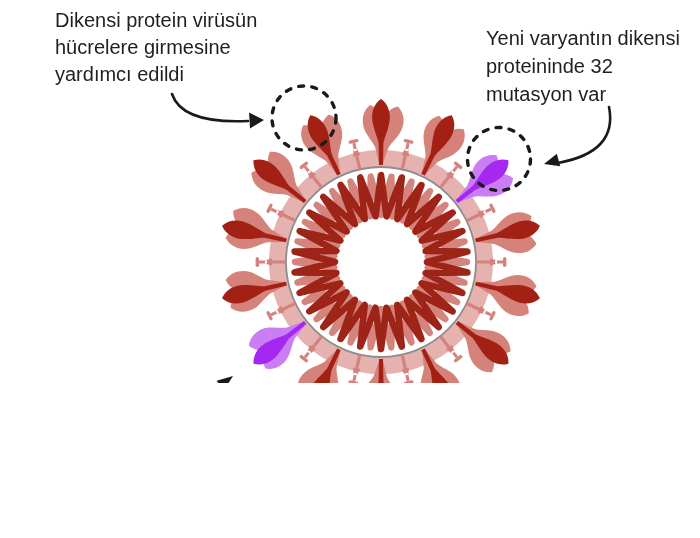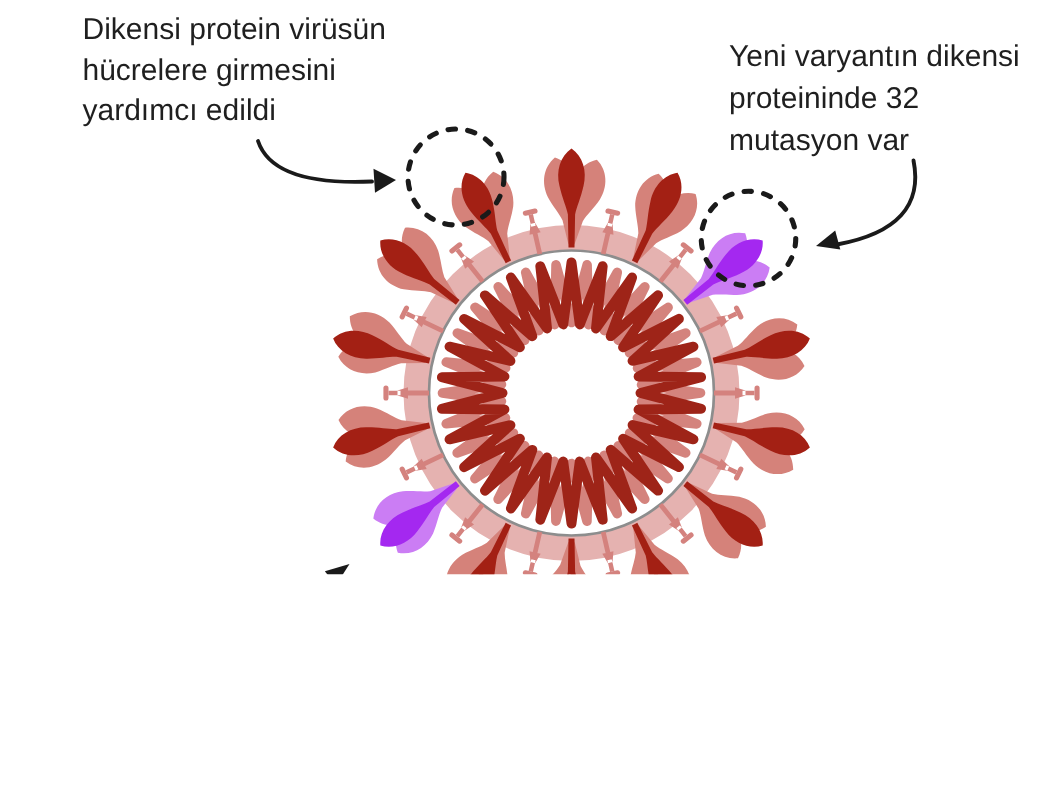--- a/index.html
+++ b/index.html
@@ -161,21 +161,21 @@
         <polygon points="518,164 530.8,153.7 534.2,166.3" fill="#1a1a1a"></polygon>
       </g>
       <g>
         <path d="M168 432 Q171 399 193 385" fill="none" stroke="#1a1a1a" stroke-width="2.6" stroke-linecap="round"></path>
         <polygon points="207,376 197.8,390.4 190.6,380.8" fill="#1a1a1a"></polygon>
       </g>
     </svg>
 
   <div class="label" id="lbl-top-left">
     <div class="lbl-line">Dikensi protein virüsün</div>
-    <div class="lbl-line">hücrelere girmesini</div>
+    <div class="lbl-line">hücrelere girmesine</div>
     <div class="lbl-line">yardımcı edildi</div>
   </div>
 
   <div class="label" id="lbl-top-right">
     <div class="lbl-line">Yeni varyantın dikensi</div>
     <div class="lbl-line">proteininde 32</div>
     <div class="lbl-line">mutasyon var</div>
   </div>
 
   <div class="label" id="lbl-bottom">

